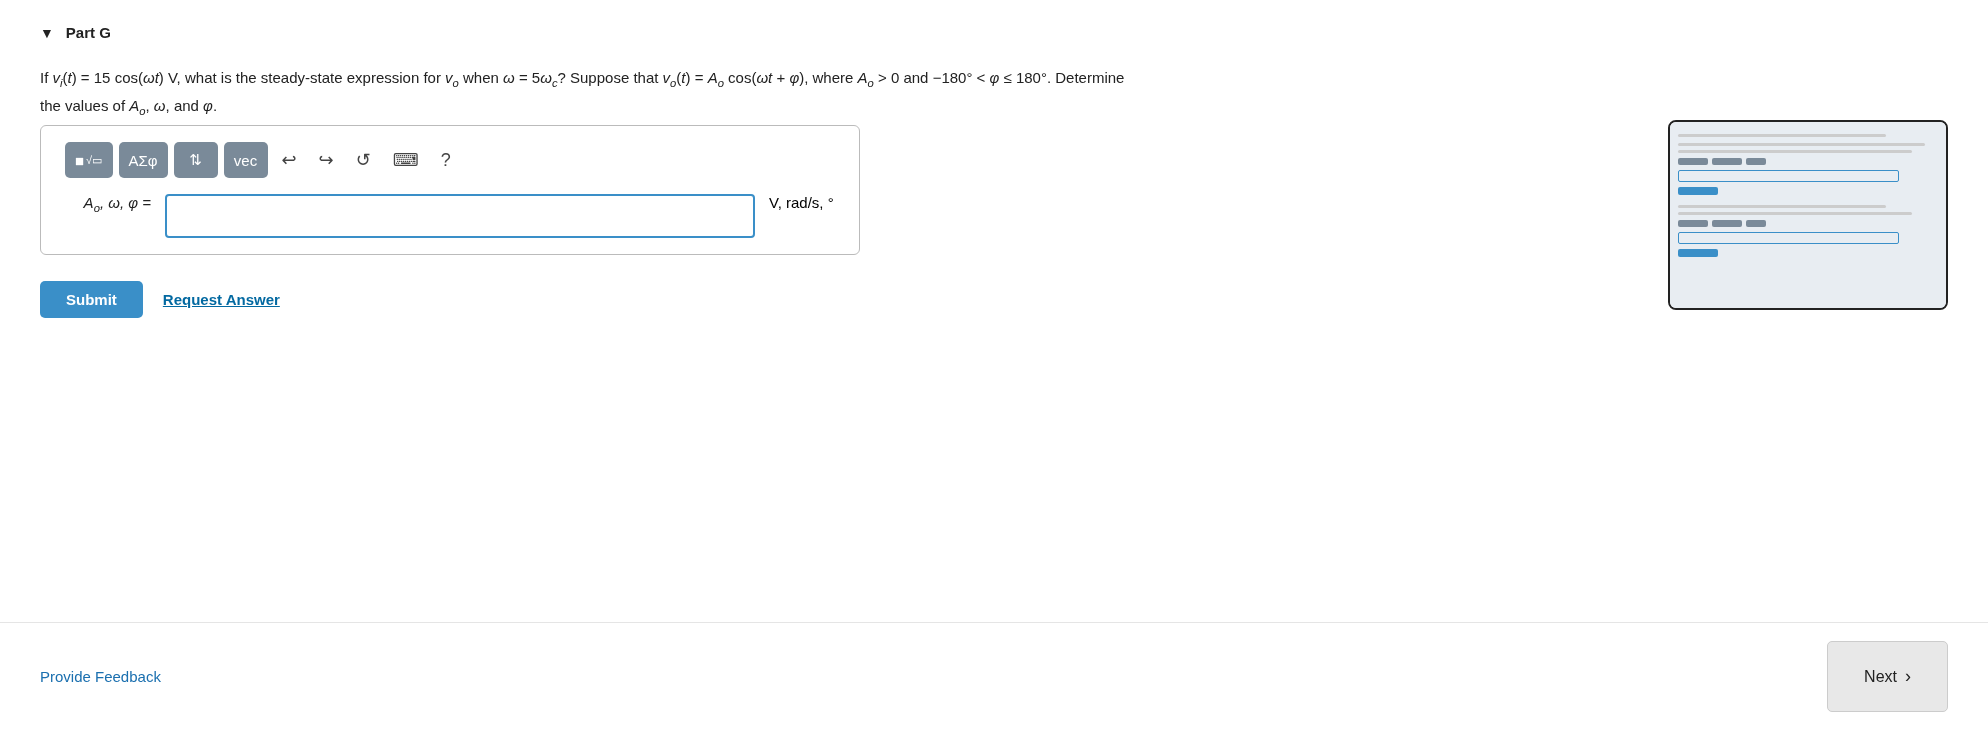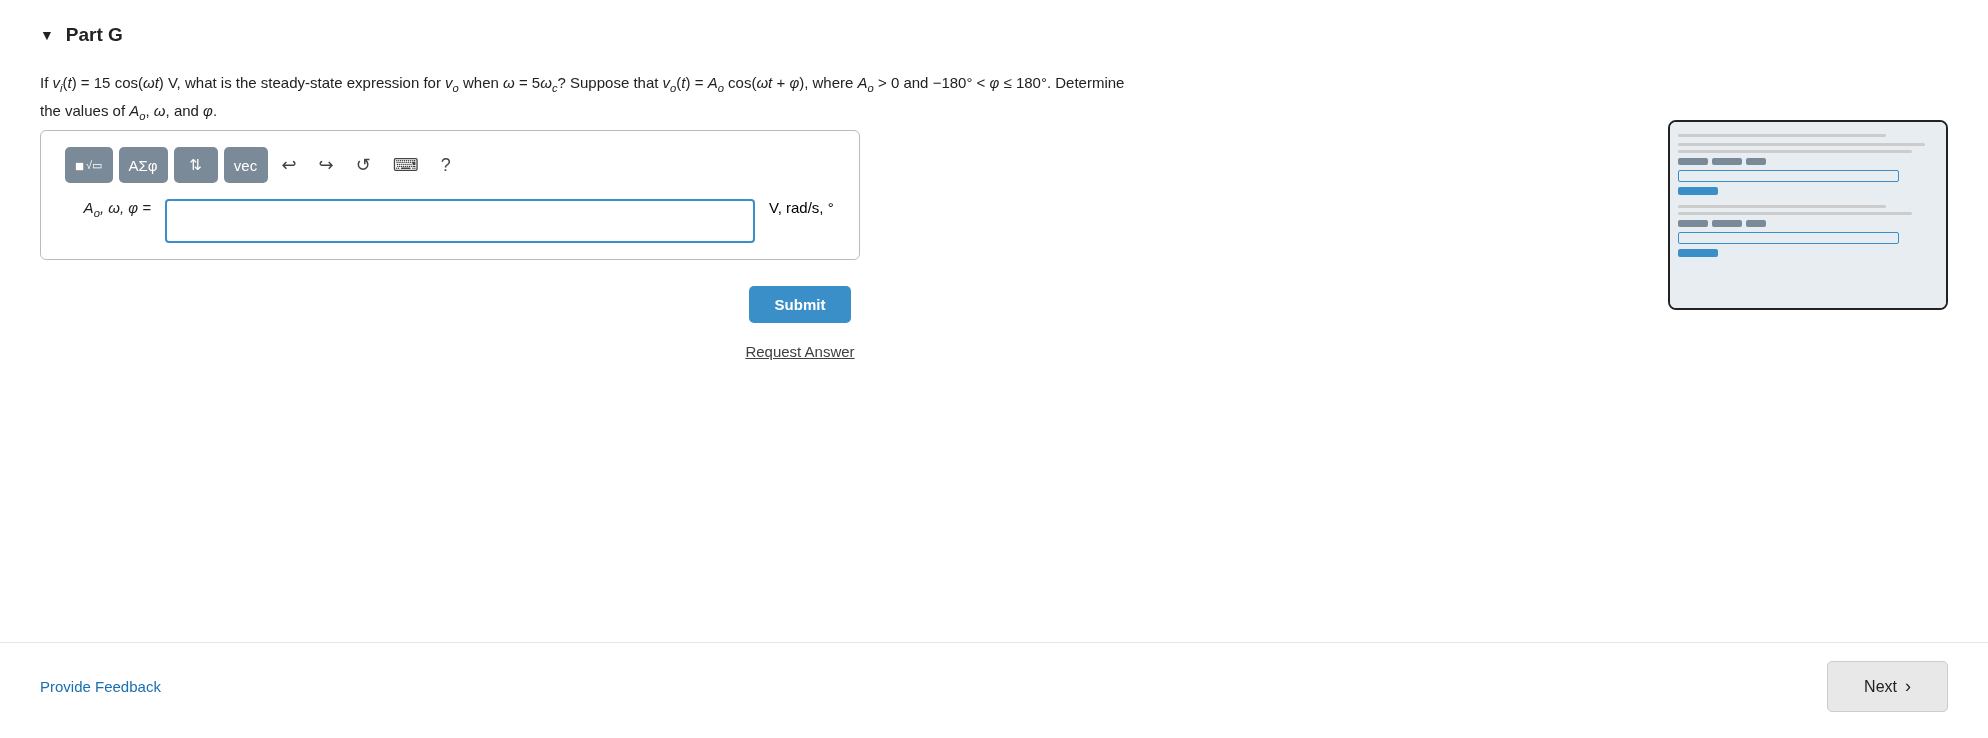--- a/index.html
+++ b/index.html
@@ -23,21 +23,21 @@
       margin-bottom: 24px;
     }
 
     .collapse-arrow {
       font-size: 14px;
       cursor: pointer;
     }
 
     .part-title {
       font-weight: 700;
-      font-size: 19px;
+      font-size: 15px;
     }
 
     .problem-text {
       font-size: 15px;
       line-height: 1.7;
       margin-bottom: 4px;
       max-width: 1100px;
     }
 
     .bold-instruction {
@@ -123,38 +123,37 @@
       font-size: 15px;
       color: #000000;
       white-space: nowrap;
     }
 
     .actions-row {
       display: flex;
       align-items: center;
       gap: 20px;
       margin-top: 4px;
-      flex-direction: column;
     }
 
     .submit-btn {
       background: #3a8fc8;
       color: #fff;
       border: none;
       border-radius: 5px;
       padding: 10px 26px;
       font-size: 15px;
       font-weight: 600;
       cursor: pointer;
     }
 
     .request-answer-link {
-      color: #404040;
-      font-size: 15px;
-      font-weight: 400;
+      color: #0369a1;
+      font-size: 15px;
+      font-weight: 700;
       text-decoration: underline;
       cursor: pointer;
       background: none;
       border: none;
     }
 
     .bottom-bar {
       position: fixed;
       bottom: 8px;
       left: 0;
@@ -172,21 +171,21 @@
       font-size: 15px;
       text-decoration: none;
       cursor: pointer;
     }
 
     .next-btn {
       background: #e8e8e8;
       color: #222;
       border: 1px solid #ccc;
       border-radius: 5px;
-      padding: 14px 36px;
+      padding: 24px 36px;
       font-size: 16px;
       font-weight: 500;
       cursor: pointer;
       display: flex;
       align-items: center;
       gap: 8px;
     }
 
     .preview-thumbnail {
       position: absolute;

